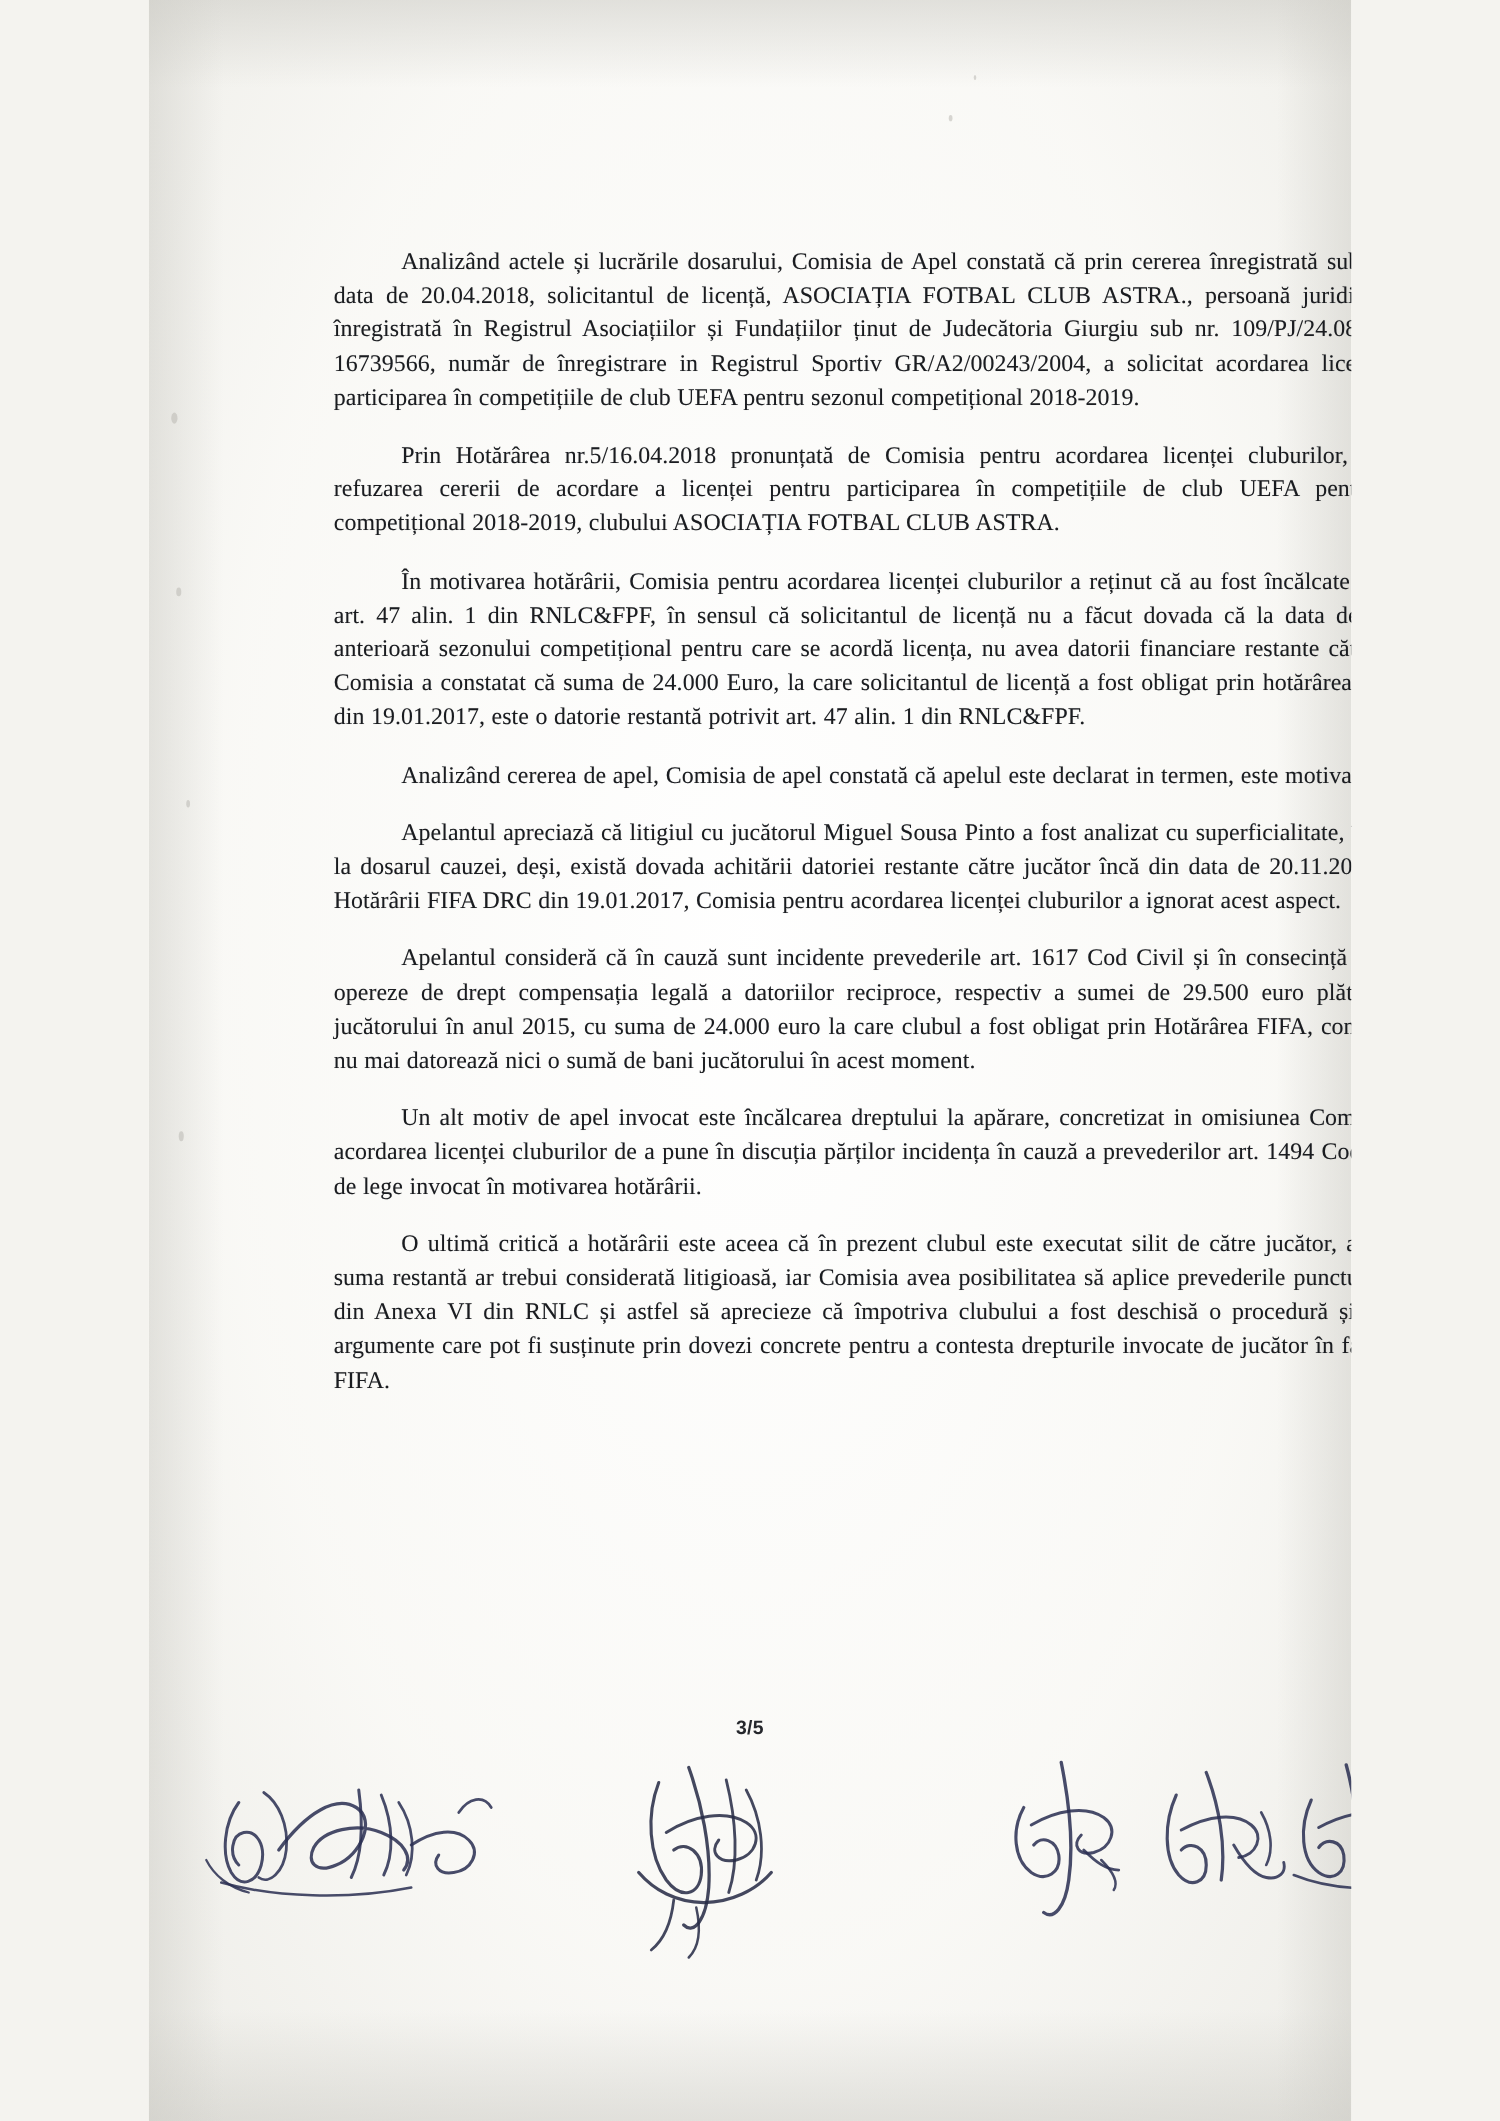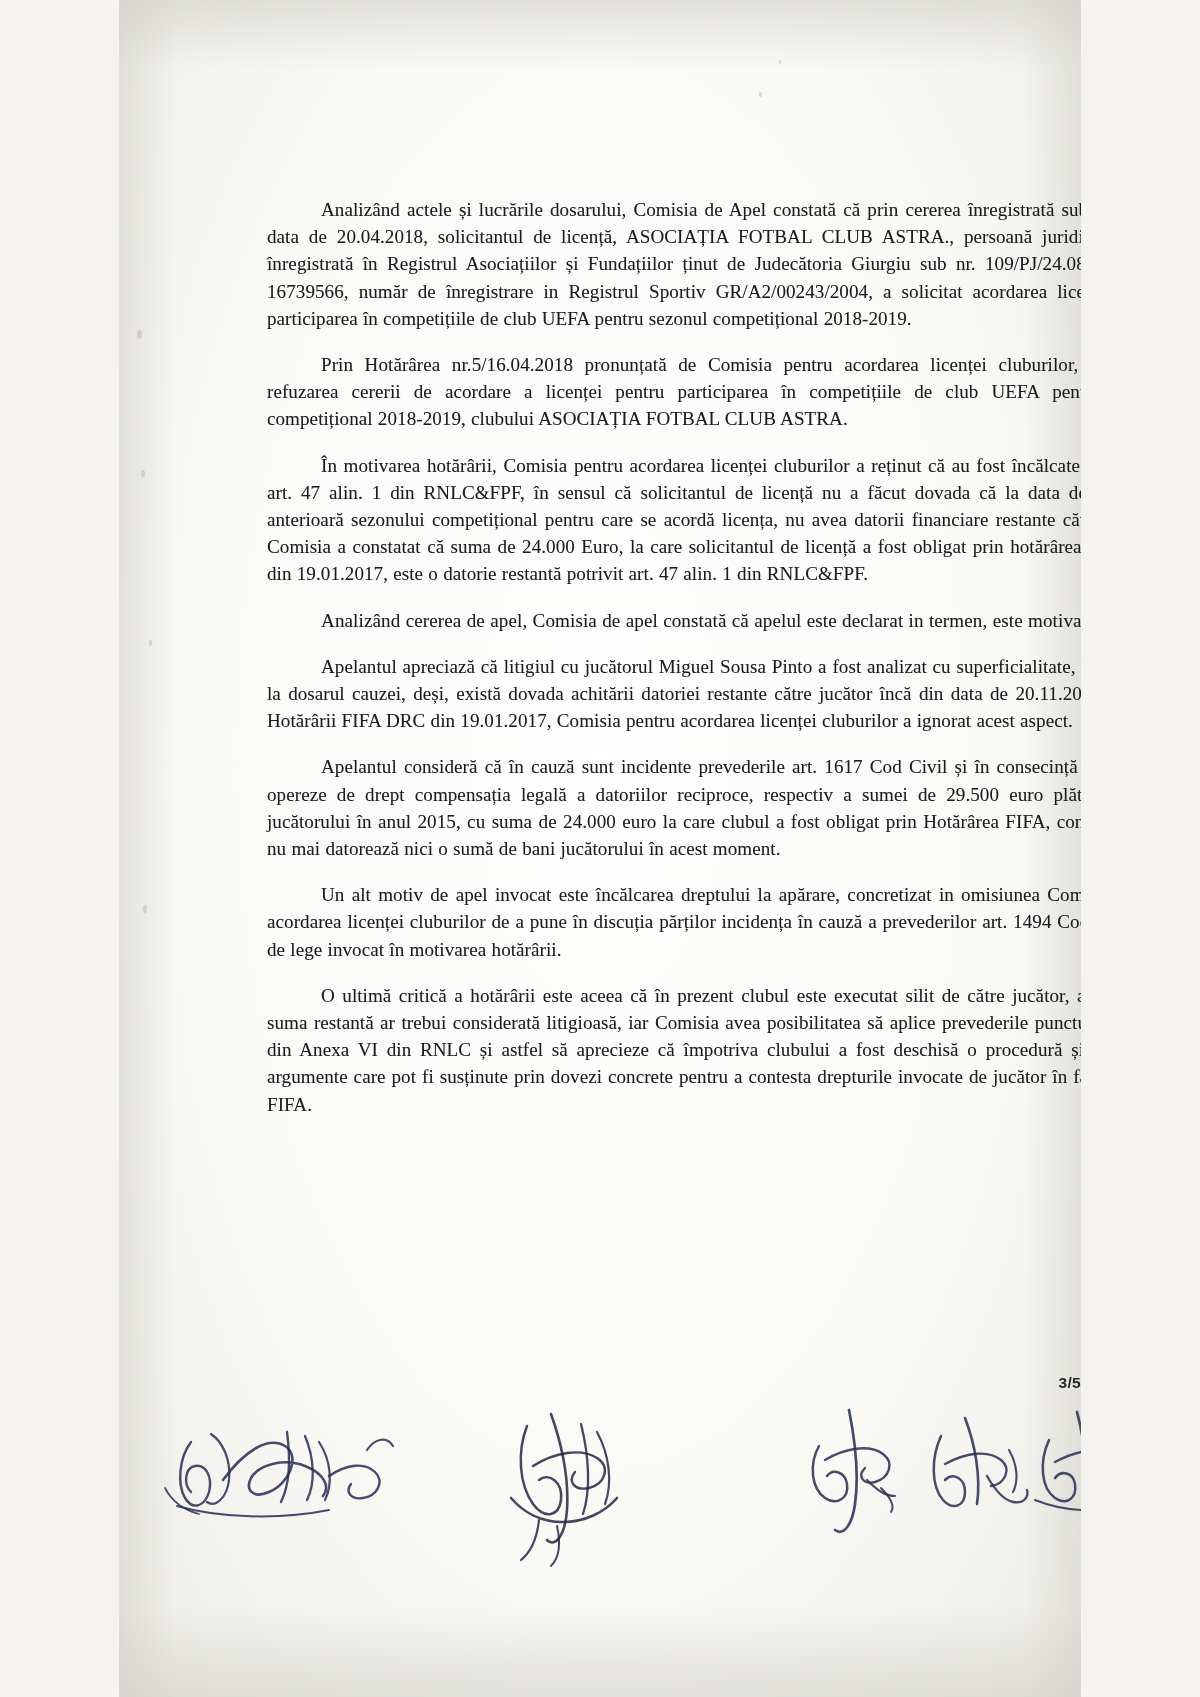--- a/index.html
+++ b/index.html
@@ -49,21 +49,21 @@
   p.para.italic {
     letter-spacing: .1px;
   }
   p.para.tight { margin-bottom: 18px; }
 
   .page-number {
     position: absolute;
     left: 0;
     right: 0;
     top: 1374px;
-    text-align: right;
+    text-align: center;
     font-family: "Liberation Sans", "DejaVu Sans", sans-serif;
     font-size: 15.5px;
     font-weight: 600;
     color: #25272c;
     letter-spacing: .3px;
   }
   .sig-layer {
     position: absolute;
     left: 0;
     top: 1380px;

